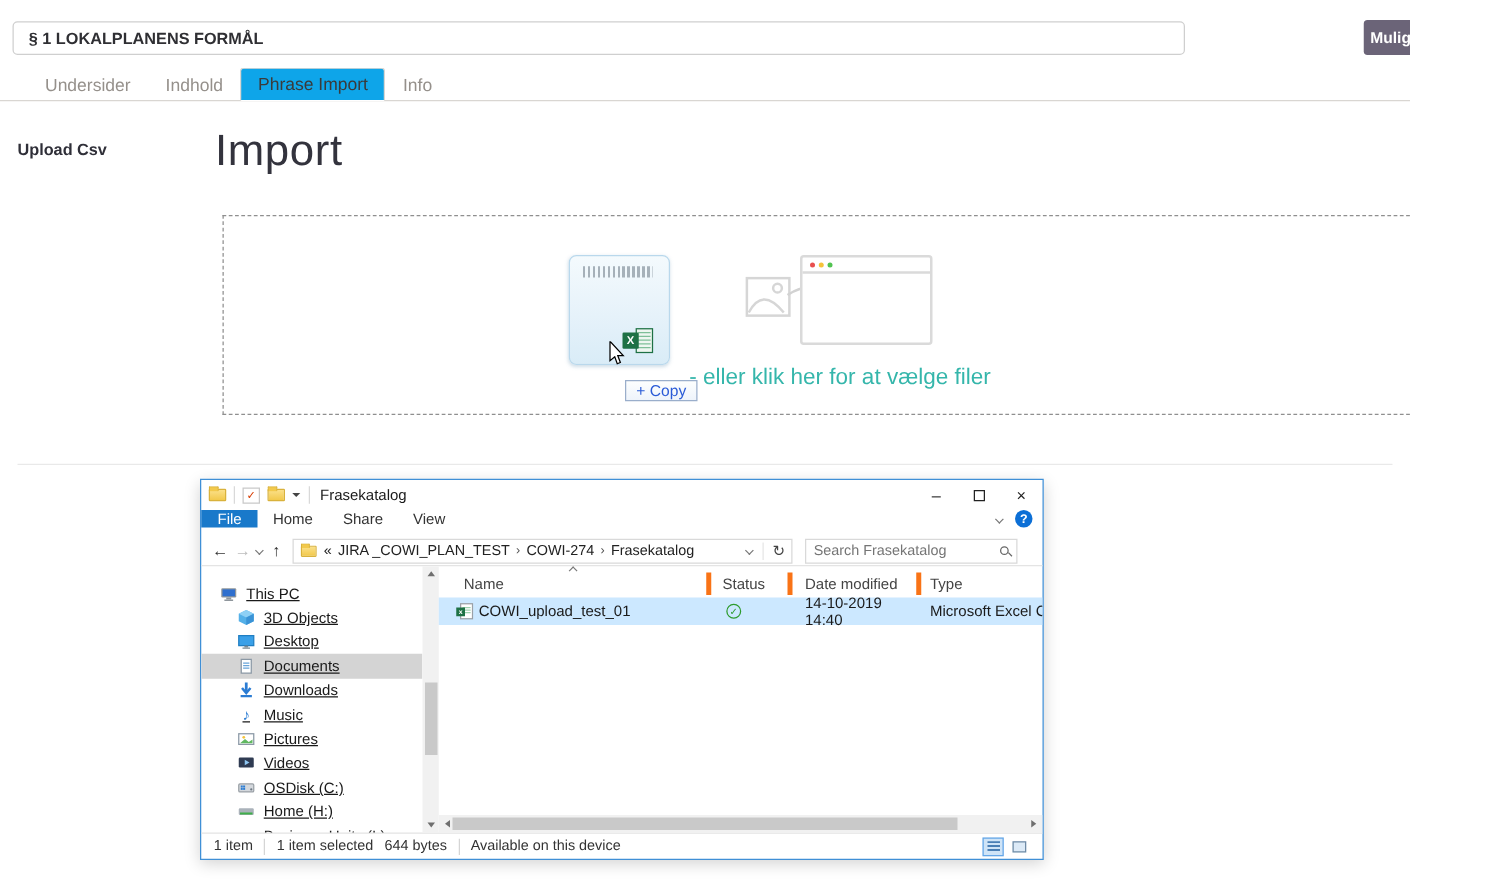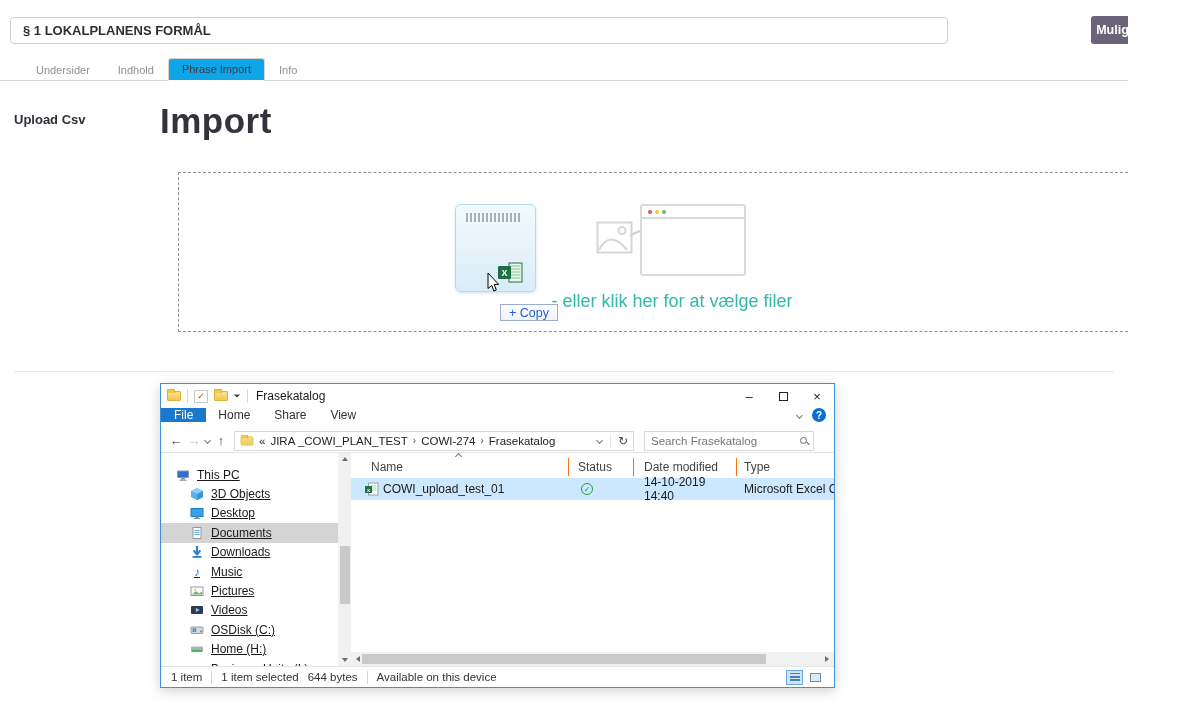--- a/index.html
+++ b/index.html
@@ -13,27 +13,27 @@
     color:#2f2f33; outline:none; background:#fff; }
   .options-btn { position:absolute; left:1091px; top:16px; width:91px; height:28px;
     background:#6b6478; border:none; border-radius:3px; color:#fff; font:bold 12.5px "Liberation Sans",sans-serif;
     display:flex; align-items:center; justify-content:center; gap:6px; cursor:pointer; }
   .tri-down { width:0; height:0; border-left:4px solid transparent; border-right:4px solid transparent;
     border-top:4px solid currentColor; display:inline-block; }
 
   
   .tabbar { position:absolute; left:0; top:55px; width:1200px; height:26px;
     border-bottom:1px solid #d9d6d2; display:flex; align-items:flex-end; padding-left:22px; }
-  .tab { font-size:11px; color:#95908b; padding:4px 14px; cursor:pointer; position:relative; }
+  .tab { font-size:14px; color:#95908b; padding:4px 14px; cursor:pointer; position:relative; }
   .tab.active { background:#0ea5e9; border:1px solid #d9d6d2; border-bottom:1px solid #fff;
     border-radius:3px 3px 0 0; color:#3a3a3a; margin-bottom:-1px; padding:4px 13px 5px; }
 
   
   .section-label { position:absolute; left:14px; top:112px; font-weight:bold; font-size:13px; color:#2f2f38; }
-  .import-h { position:absolute; left:160px; top:101px; font-size:35px; font-weight:700; color:#33333d; letter-spacing:.5px; }
+  .import-h { position:absolute; left:172px; top:101px; font-size:35px; font-weight:400; color:#33333d; letter-spacing:.5px; }
   .dropzone { position:absolute; left:178px; top:172px; width:1000px; height:160px; border:1px dashed #8f8f8f; cursor:pointer; }
 
   
   .ghost { position:absolute; left:455px; top:204px; width:81px; height:88px; border:1px solid #b9d8ec;
     border-radius:6px; background:linear-gradient(180deg,#f4fafd 0%,#e6f2fa 55%,#d9ecf7 100%);
     box-shadow:0 1px 3px rgba(120,160,190,.35); }
   .ghost-lines { position:absolute; left:10px; top:8px; width:56px; height:9px;
     background:repeating-linear-gradient(90deg,#8d99a3 0 2px,transparent 2px 4px); opacity:.75; }
   .excel-badge { position:absolute; left:497px; top:262px; }
   .cursor-arrow { position:absolute; left:487px; top:273px; }
@@ -106,21 +106,21 @@
 
   .vscroll { width:13px; background:#f1f1f1; position:relative; flex:none; }
   .sb-arr { position:absolute; left:0; width:13px; height:12px; display:flex; align-items:center; justify-content:center; cursor:pointer; }
   .sb-arr .tri-u { width:0;height:0;border-left:3.5px solid transparent;border-right:3.5px solid transparent;border-bottom:4.5px solid #6f6f6f; }
   .sb-arr .tri-d { width:0;height:0;border-left:3.5px solid transparent;border-right:3.5px solid transparent;border-top:4.5px solid #6f6f6f; }
   .vthumb { position:absolute; left:1.5px; width:10px; background:#c9c9c9; cursor:pointer; }
 
   .e-listwrap { flex:1; display:flex; flex-direction:column; min-width:0; }
   .e-list { flex:1; position:relative; }
   .lheader { display:flex; margin-top:3px; height:22px; align-items:center; color:#444; font-size:12px; position:relative; }
-  .lh-cell { border-right:1px solid #f97316; height:18px; display:flex; align-items:center; cursor:pointer; }
+  .lh-cell { border-right:4px solid #f97316; height:18px; display:flex; align-items:center; cursor:pointer; }
   .lh-name { width:218px; padding-left:20px; }
   .lh-status { width:65px; padding-left:9px; }
   .lh-date { width:103px; padding-left:10px; }
   .lh-type { flex:1; padding-left:7px; border-right:none; }
   .sort-chev { position:absolute; left:105px; top:-2px; }
   .frow { display:flex; height:22px; align-items:center; background:#cce8ff; font-size:12px; cursor:pointer; }
   .fr-name { width:218px; display:flex; gap:4px; padding-left:13px; white-space:nowrap; overflow:hidden; }
   .fr-status { width:65px; padding-left:12px; }
   .fr-date { width:103px; padding-left:10px; color:#1a1a1a; }
   .fr-type { flex:1; padding-left:7px; white-space:nowrap; overflow:hidden; }

